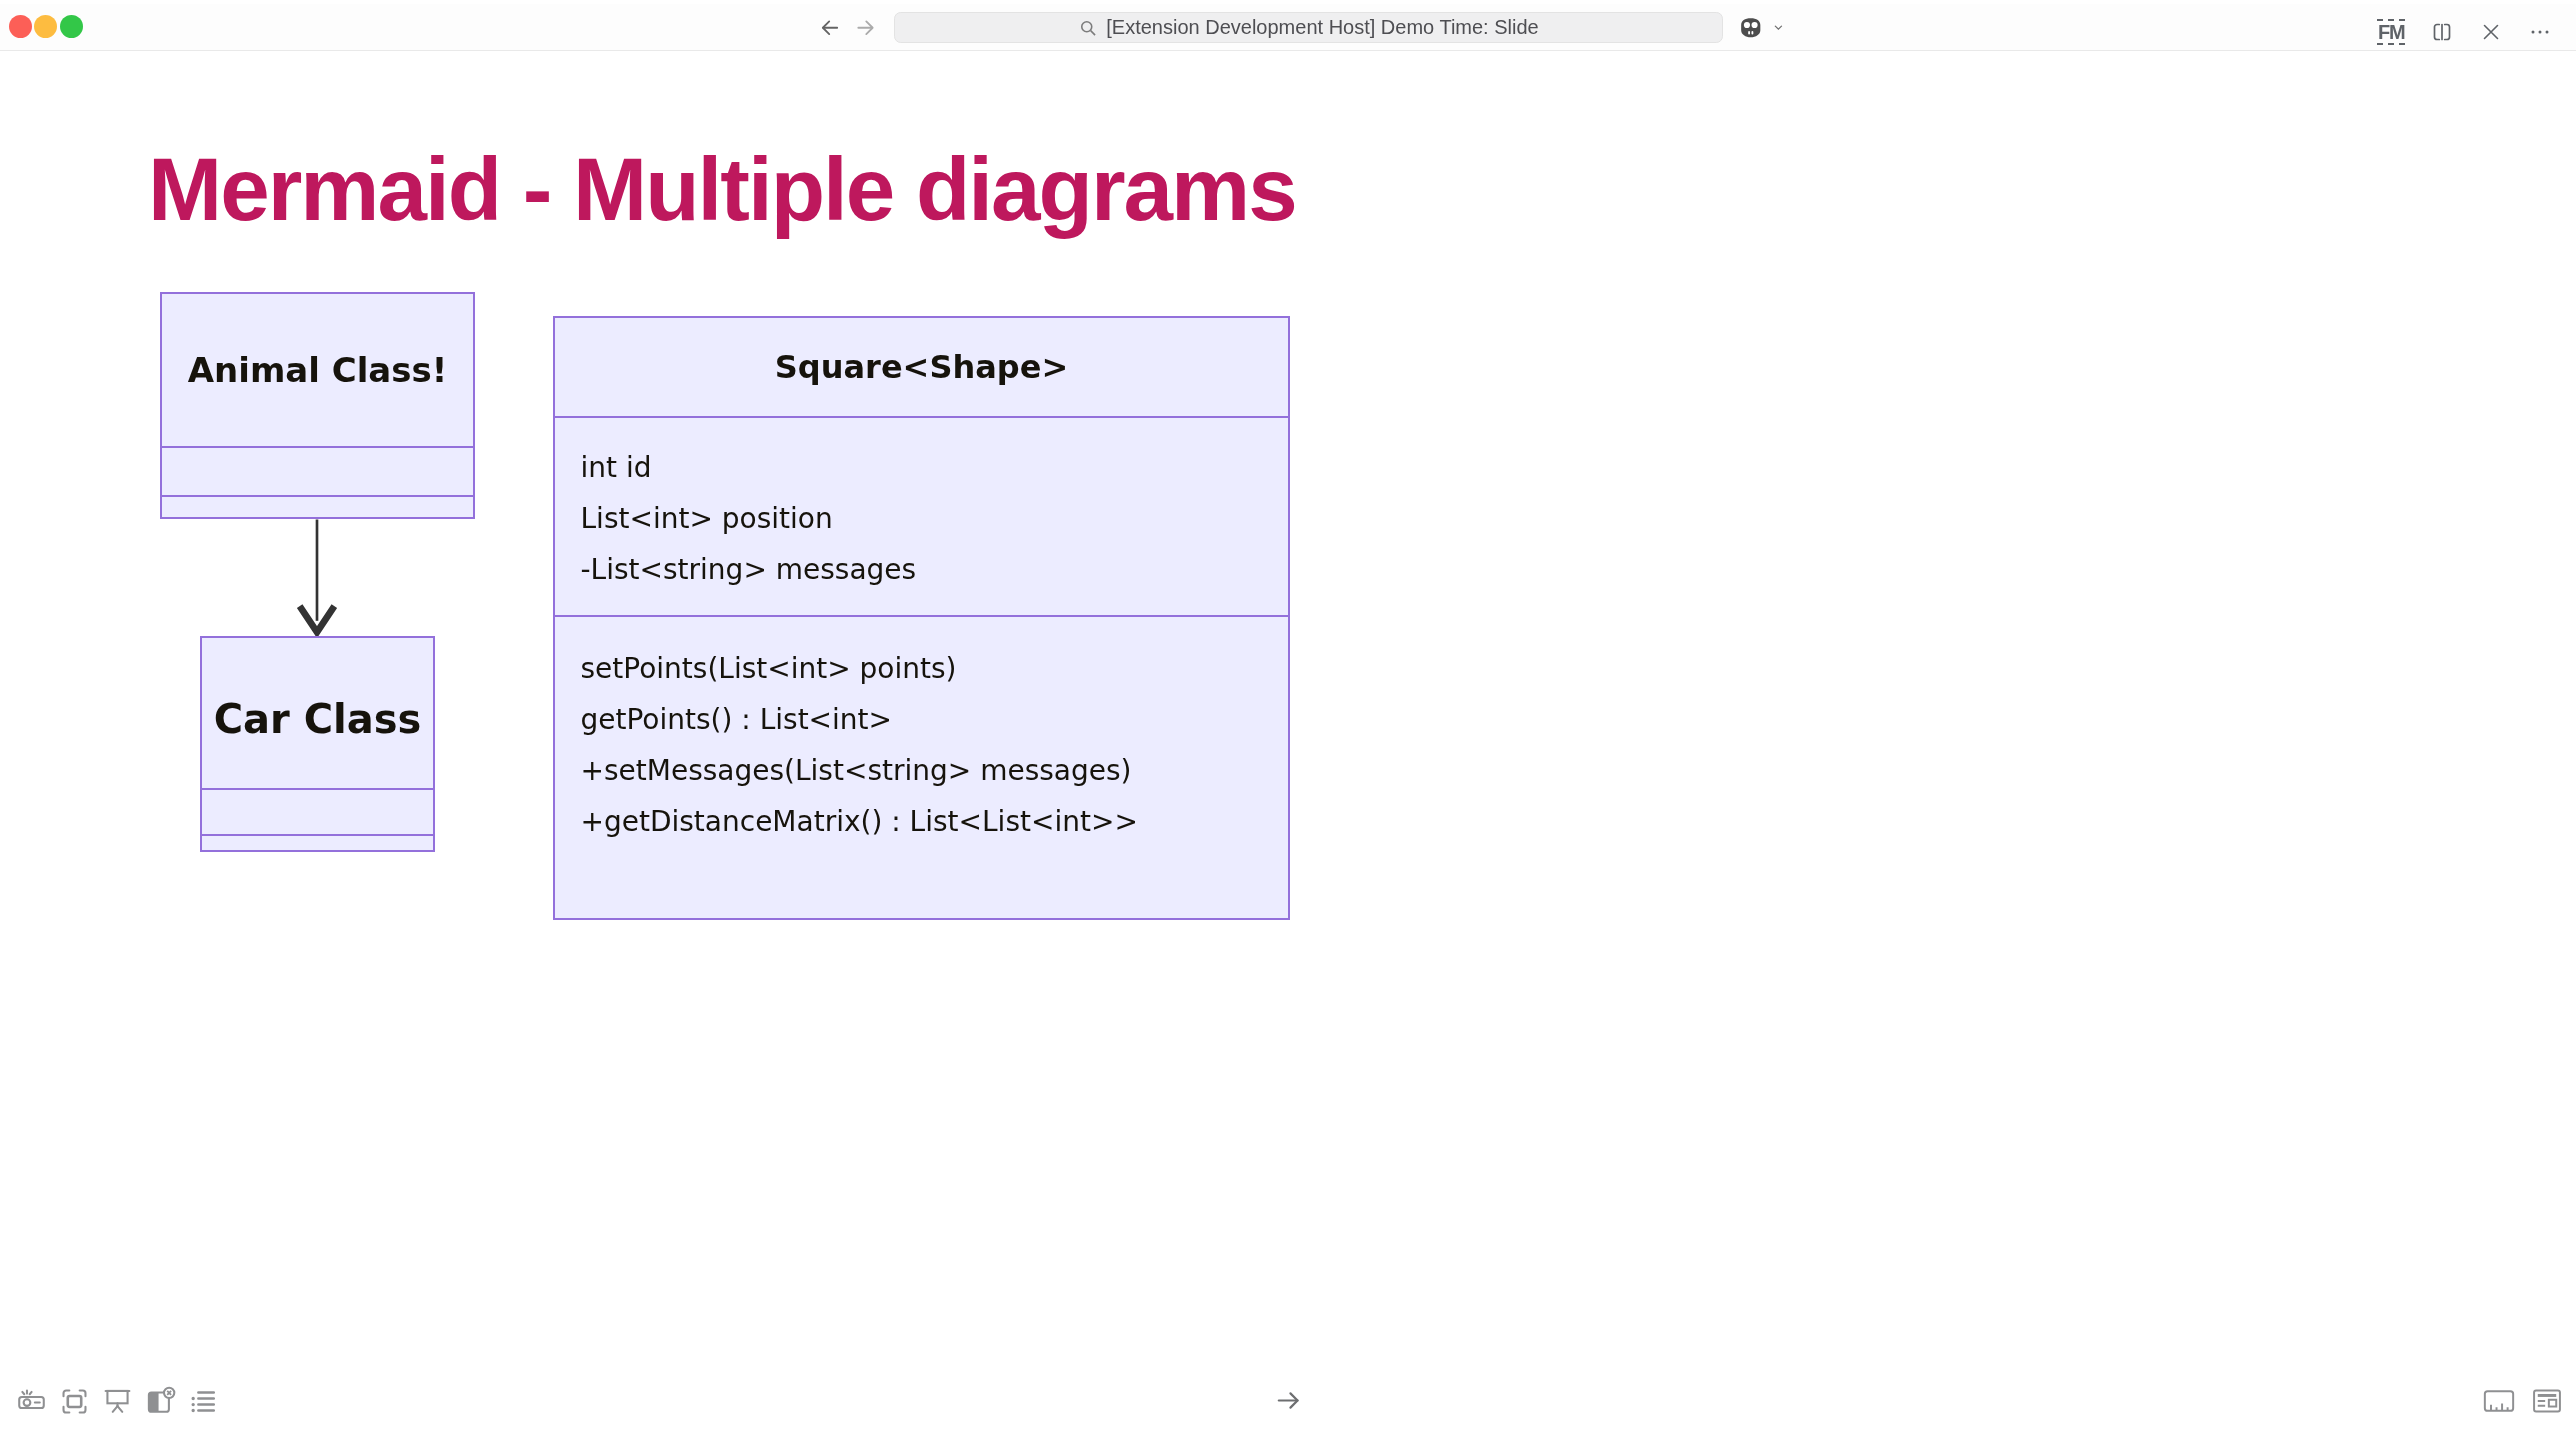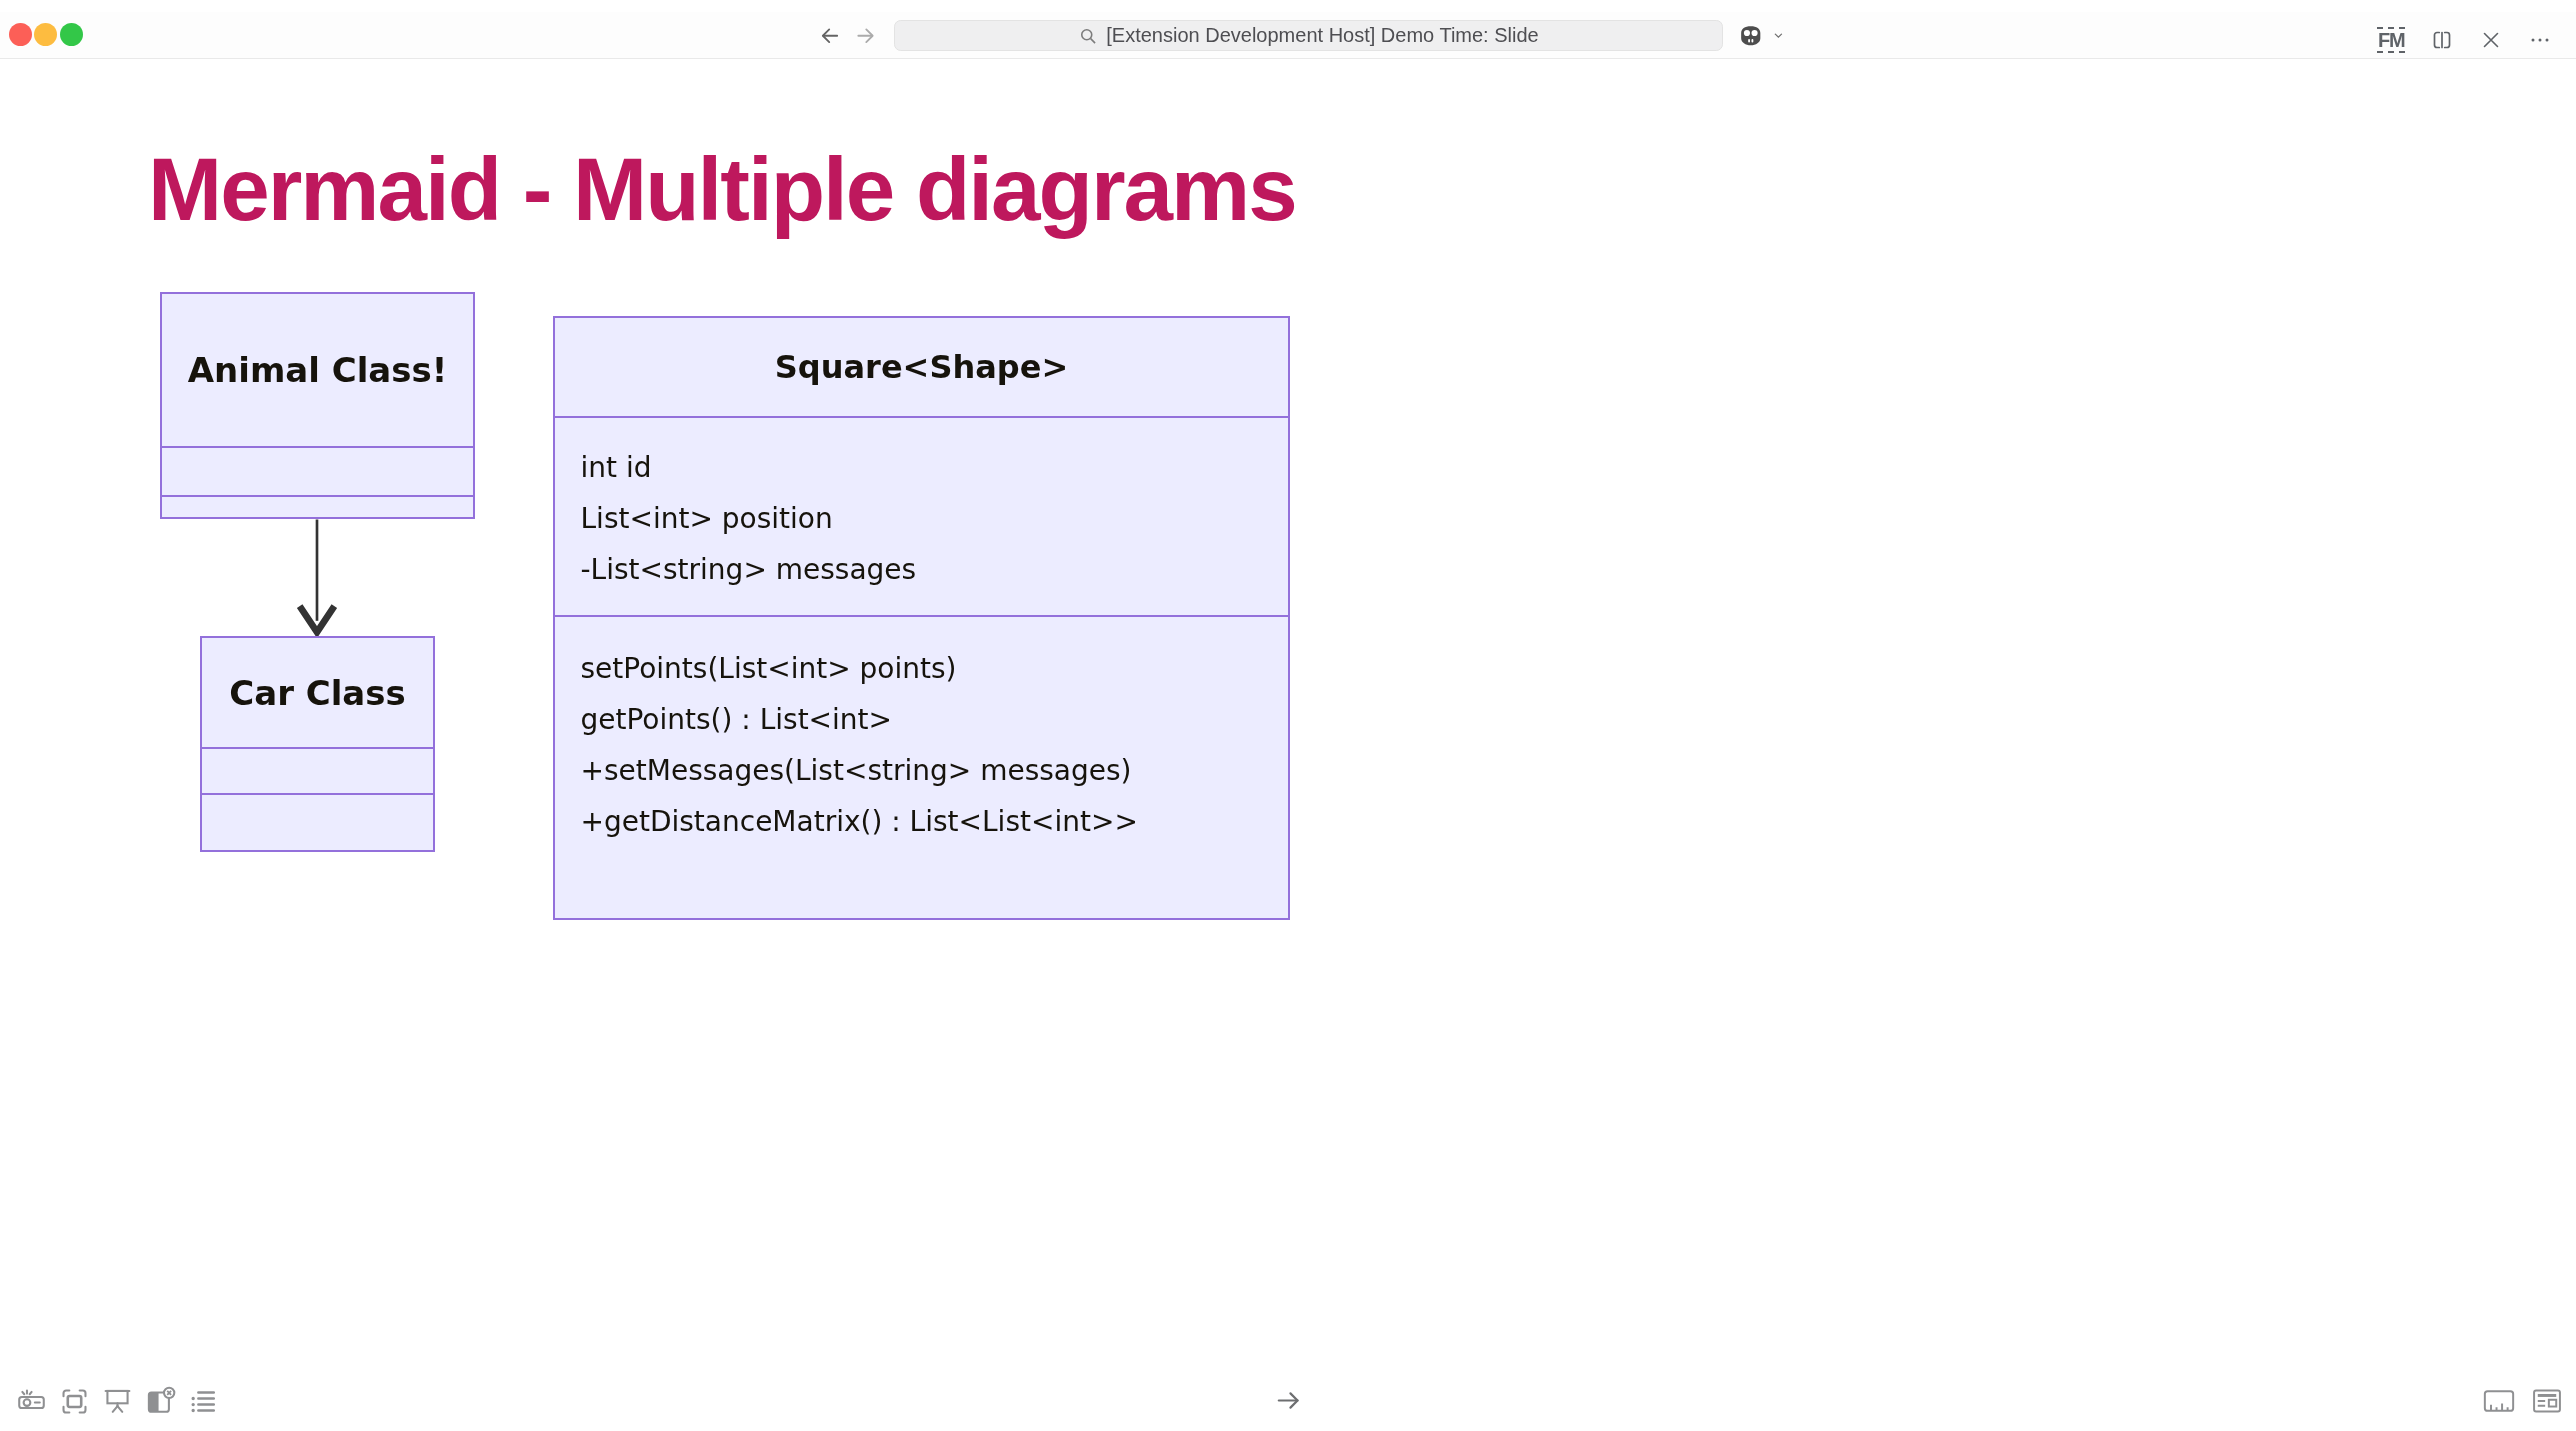--- a/index.html
+++ b/index.html
@@ -3,21 +3,21 @@
 <meta charset="utf-8">
 <style>
   html,body{margin:0;padding:0;background:#ffffff;}
   .screen{
     position:relative;width:2576px;height:1432px;background:#ffffff;overflow:hidden;
     font-family:"Liberation Sans",sans-serif;
   }
 
   
   .titlebar{
-    position:absolute;top:12px;left:0;width:2576px;height:47px;background:#fdfdfd;
+    position:absolute;top:4px;left:0;width:2576px;height:47px;background:#fdfdfd;
     border-bottom:1.3px solid #e9e9e9;box-sizing:border-box;
   }
   .tl{position:absolute;top:11.4px;width:23px;height:23px;border-radius:50%;}
   .tl.red{left:8.7px;background:#fc5f57;}
   .tl.yellow{left:34px;background:#fdbc40;}
   .tl.green{left:60px;background:#33c748;}
   .navbtn{position:absolute;top:10.7px;width:25.5px;height:25.5px;}
   .navbtn.back{left:817px;color:#646464;}
   .navbtn.fwd{left:853px;color:#ababab;}
   .navbtn svg{width:25.5px;height:25.5px;}
@@ -56,21 +56,21 @@
     font-weight:bold;border-bottom:2px solid #9370DB;box-sizing:border-box;flex:none;
   }
   .uml-sec{border-bottom:2px solid #9370DB;box-sizing:border-box;flex:none;}
   .uml-sec.last{border-bottom:none;flex:1;}
 
   .uml.animal{left:160px;top:292px;width:315px;height:227px;}
   .uml.animal .uml-title{height:154px;font-size:34px;}
   .uml.animal .uml-sec.mid{height:49px;}
 
   .uml.car{left:200px;top:636px;width:235px;height:216px;}
-  .uml.car .uml-title{height:111px;font-size:34px;}
+  .uml.car .uml-title{height:140px;font-size:40px;margin-top:12px;}
   .uml.car .uml-sec.mid{height:46px;}
 
   .rel-arrow{position:absolute;left:287px;top:519px;width:60px;height:117px;}
 
   .uml.square{left:553px;top:288px;width:737px;height:604px;margin-top:28px;}
   .uml.square .uml-title{height:100px;font-size:32px;}
   .uml.square .attrs{height:199px;border-bottom:2px solid #9370DB;box-sizing:border-box;
     padding:24px 0 0 25.5px;font-size:28px;line-height:51px;}
   .uml.square .methods{flex:1;padding:25.5px 0 0 25.5px;font-size:28px;line-height:51px;}
   .memberline{white-space:nowrap;}

